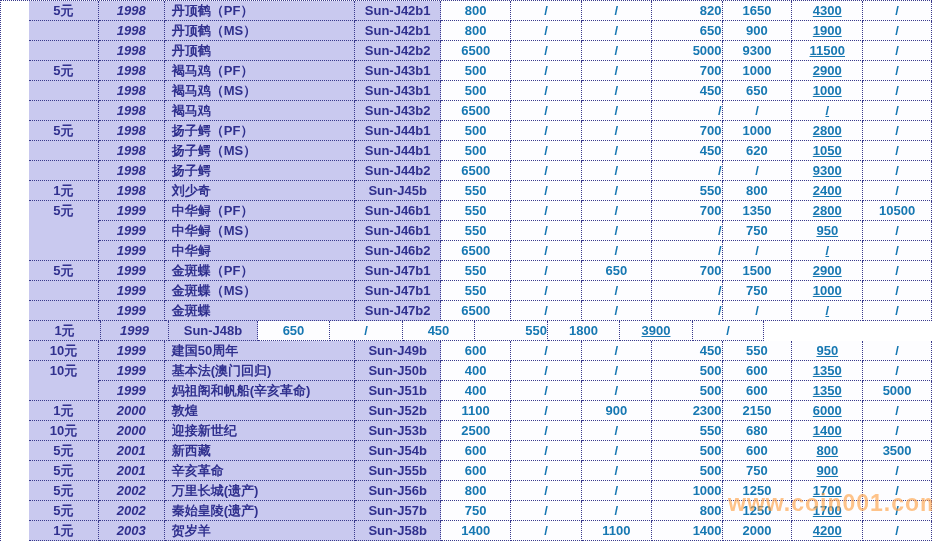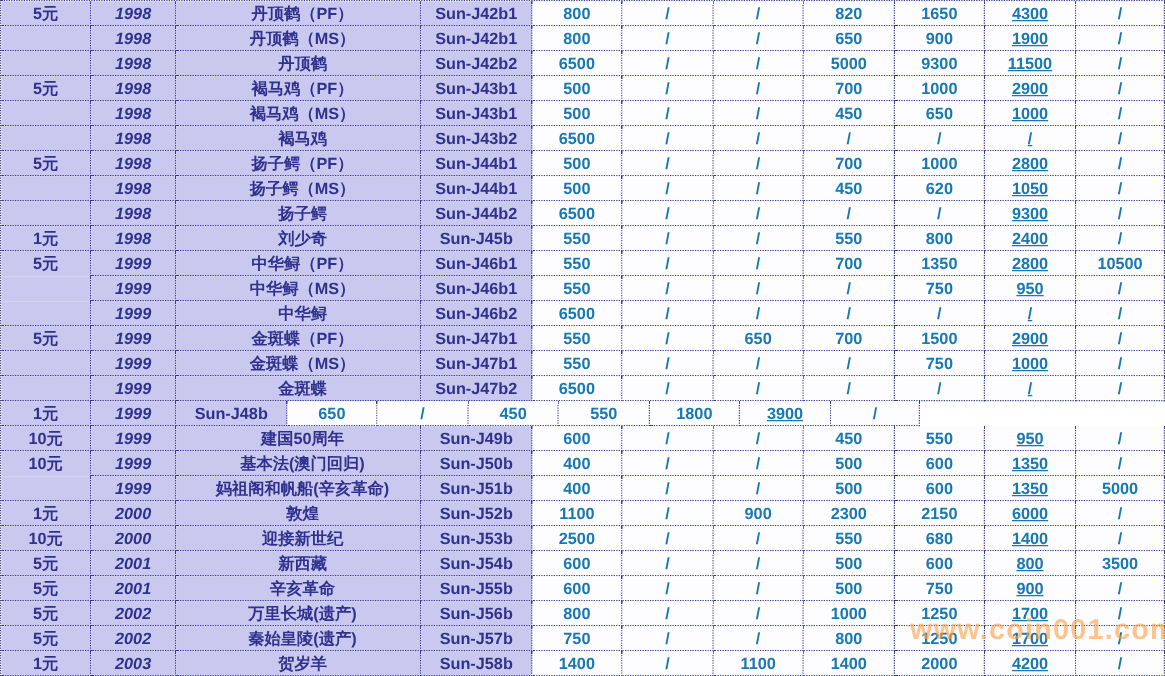--- a/index.html
+++ b/index.html
@@ -14,38 +14,38 @@
   body{width:932px;height:541px;overflow:hidden;
        font-family:"Liberation Sans","DejaVu Sans",sans-serif;}
   .table{
     position:relative;
     box-sizing:border-box;
     width:932px;height:541px;
     border-top:1px dotted var(--grid-border);
     border-left:1px dotted var(--grid-border);
     overflow:hidden;
   }
-  .row{display:flex;height:20px;}
+  .row{display:flex;height:20px;padding-left:28px;}
   .cell{
     box-sizing:border-box;
     height:20px;
     line-height:19px;
     font-size:13px;
     font-weight:bold;
     border-right:1px dotted var(--grid-border);
     border-bottom:1px dotted var(--grid-border);
     overflow:hidden;
     white-space:nowrap;
   }
   .lav{background:var(--cell-lavender);color:var(--label-text);text-align:center;}
   .price{background:var(--cell-white);color:var(--price-text);text-align:center;}
-  .name{text-align:center;padding-left:7px;}
+  .name{text-align:left;padding-left:7px;}
   .nobtm{border-bottom:none;}
   .c0{width:72px;} .c1{width:68px;font-style:italic;} .c2{width:196px;} .c3{width:89px;}
-  .c4{width:72px;} .c5{width:73px;} .c6{width:72px;} .c7{width:73px;}
+  .c4{width:72px;} .c5{width:73px;} .c6{width:72px;} .c7{width:73px;text-align:right;}
   .c8{width:72px;} .c9{width:73px;text-decoration:underline;} .c10{width:71px;}
   .watermark{
     position:absolute;
     left:727px;top:489px;
     font-size:23px;
     font-weight:bold;
     letter-spacing:1px;
     color:var(--watermark-orange);
     opacity:0.62;
     pointer-events:none;

